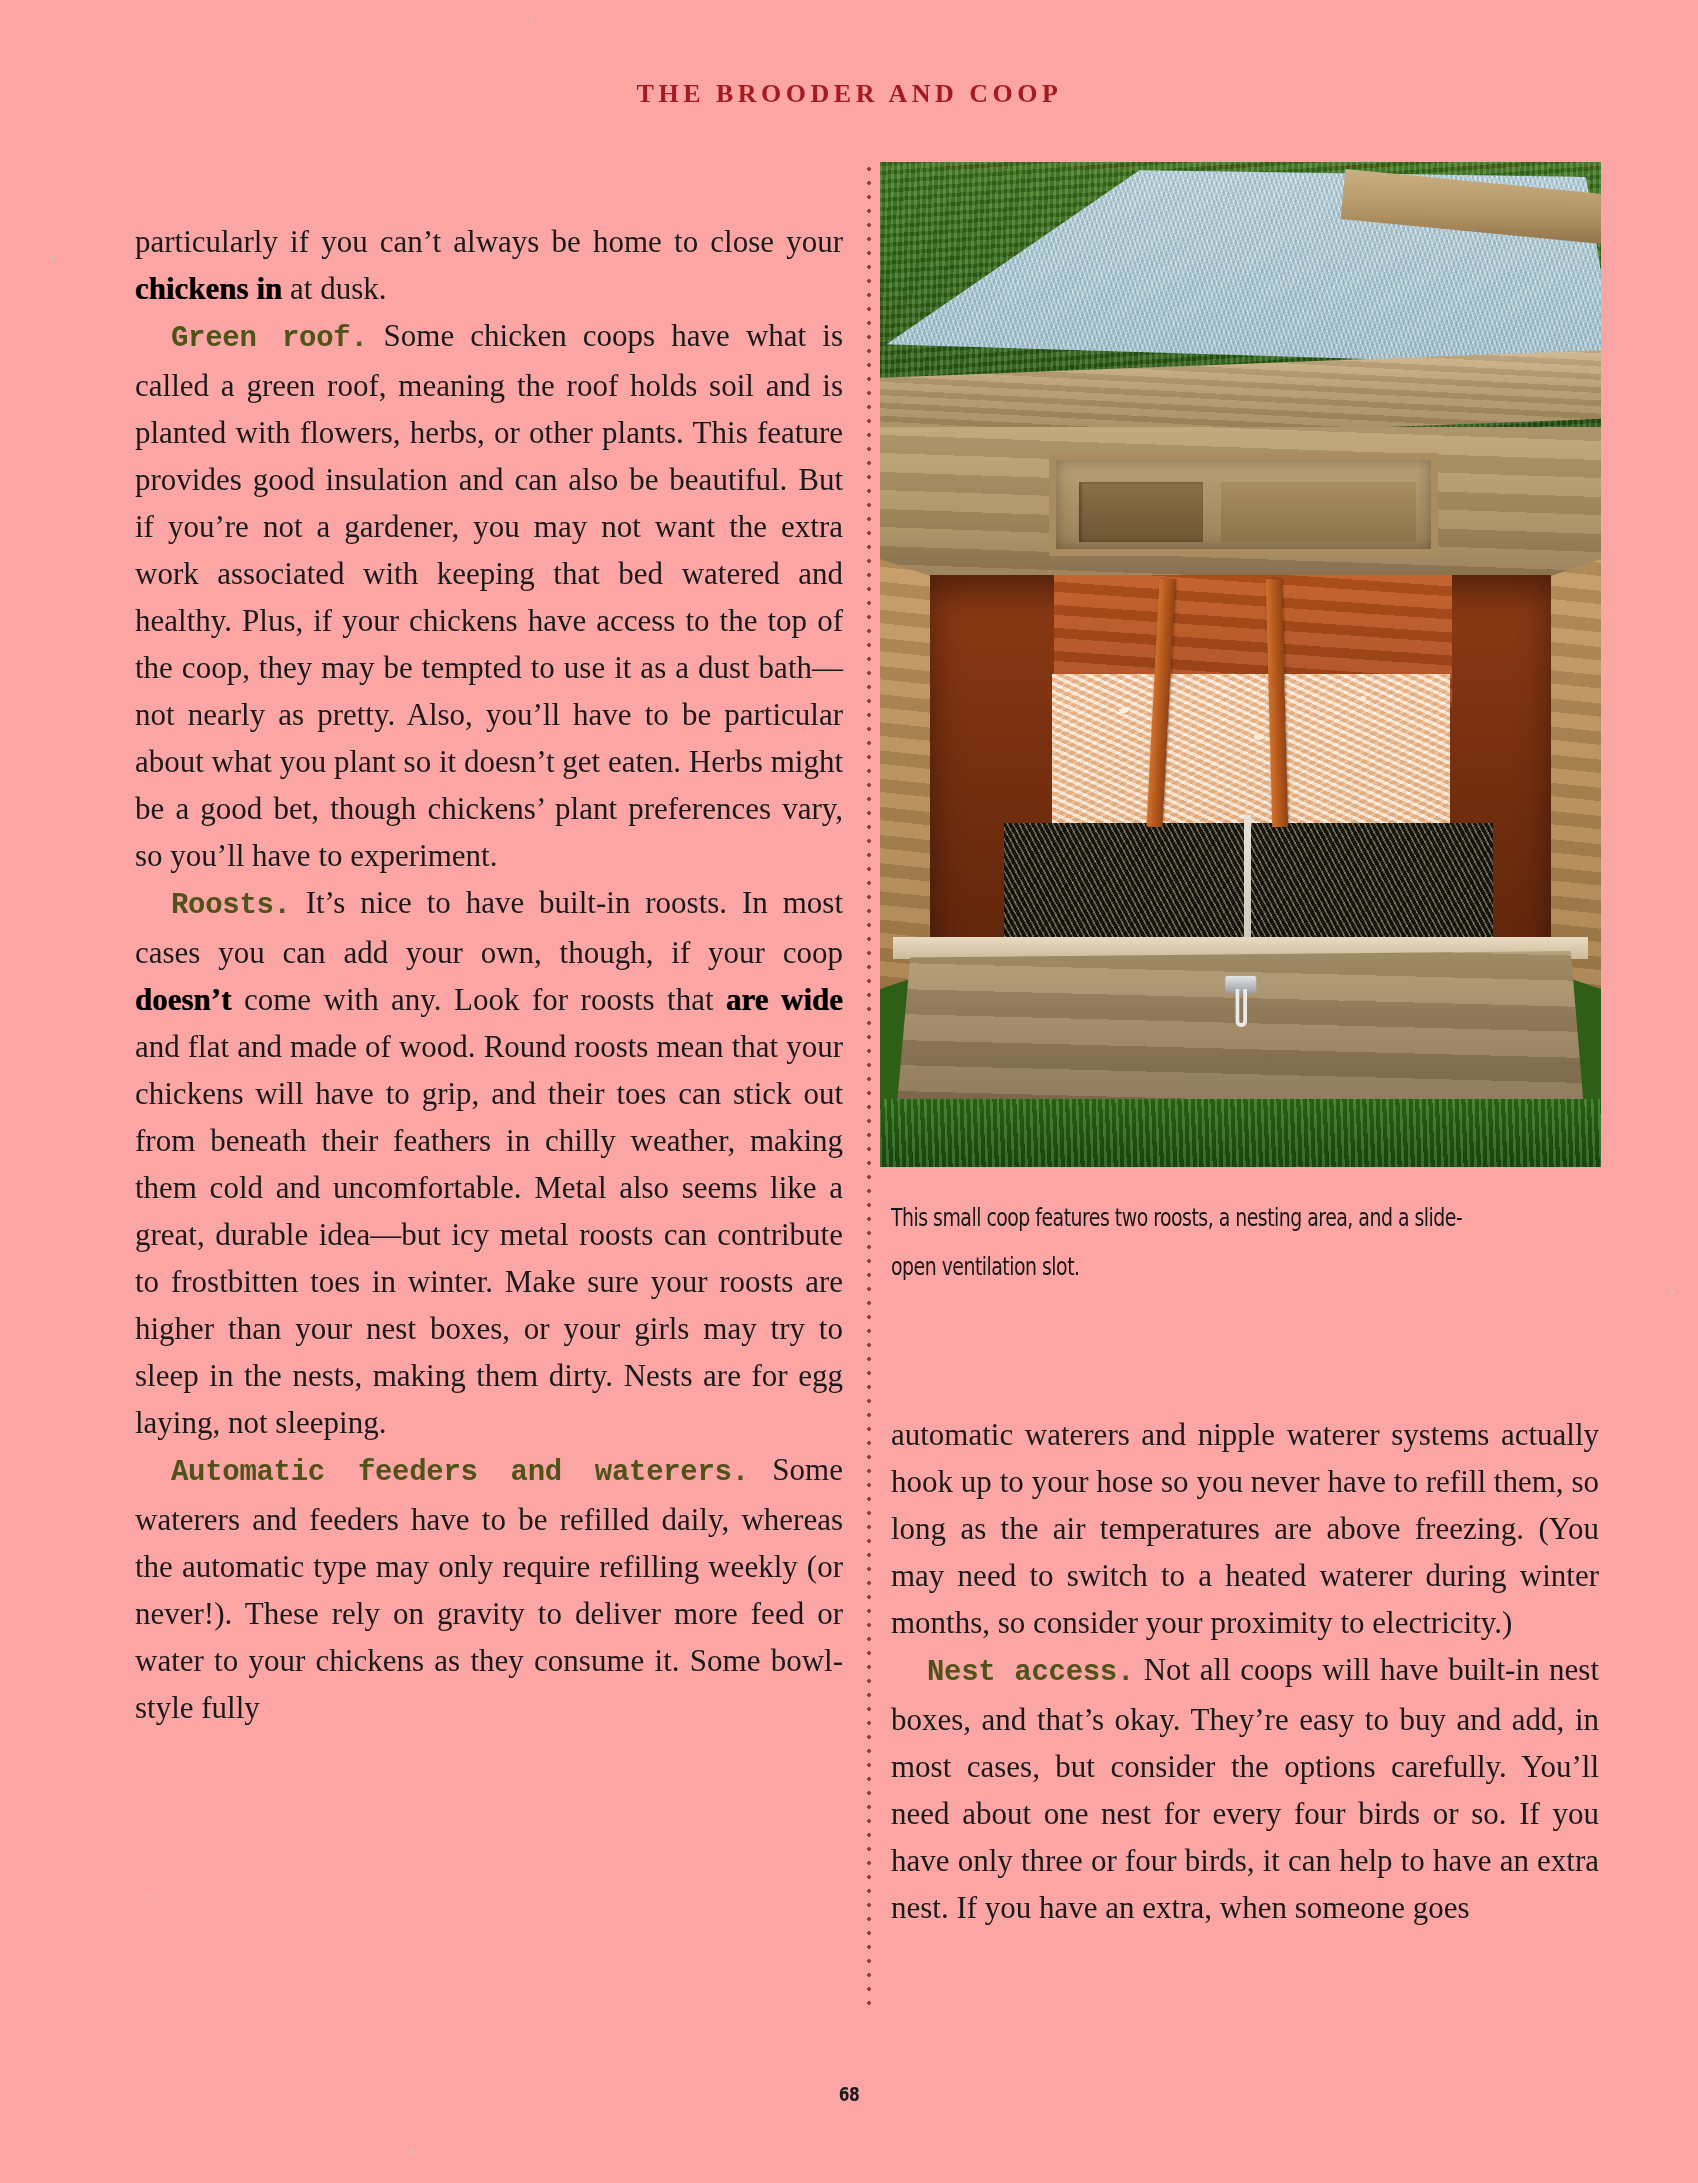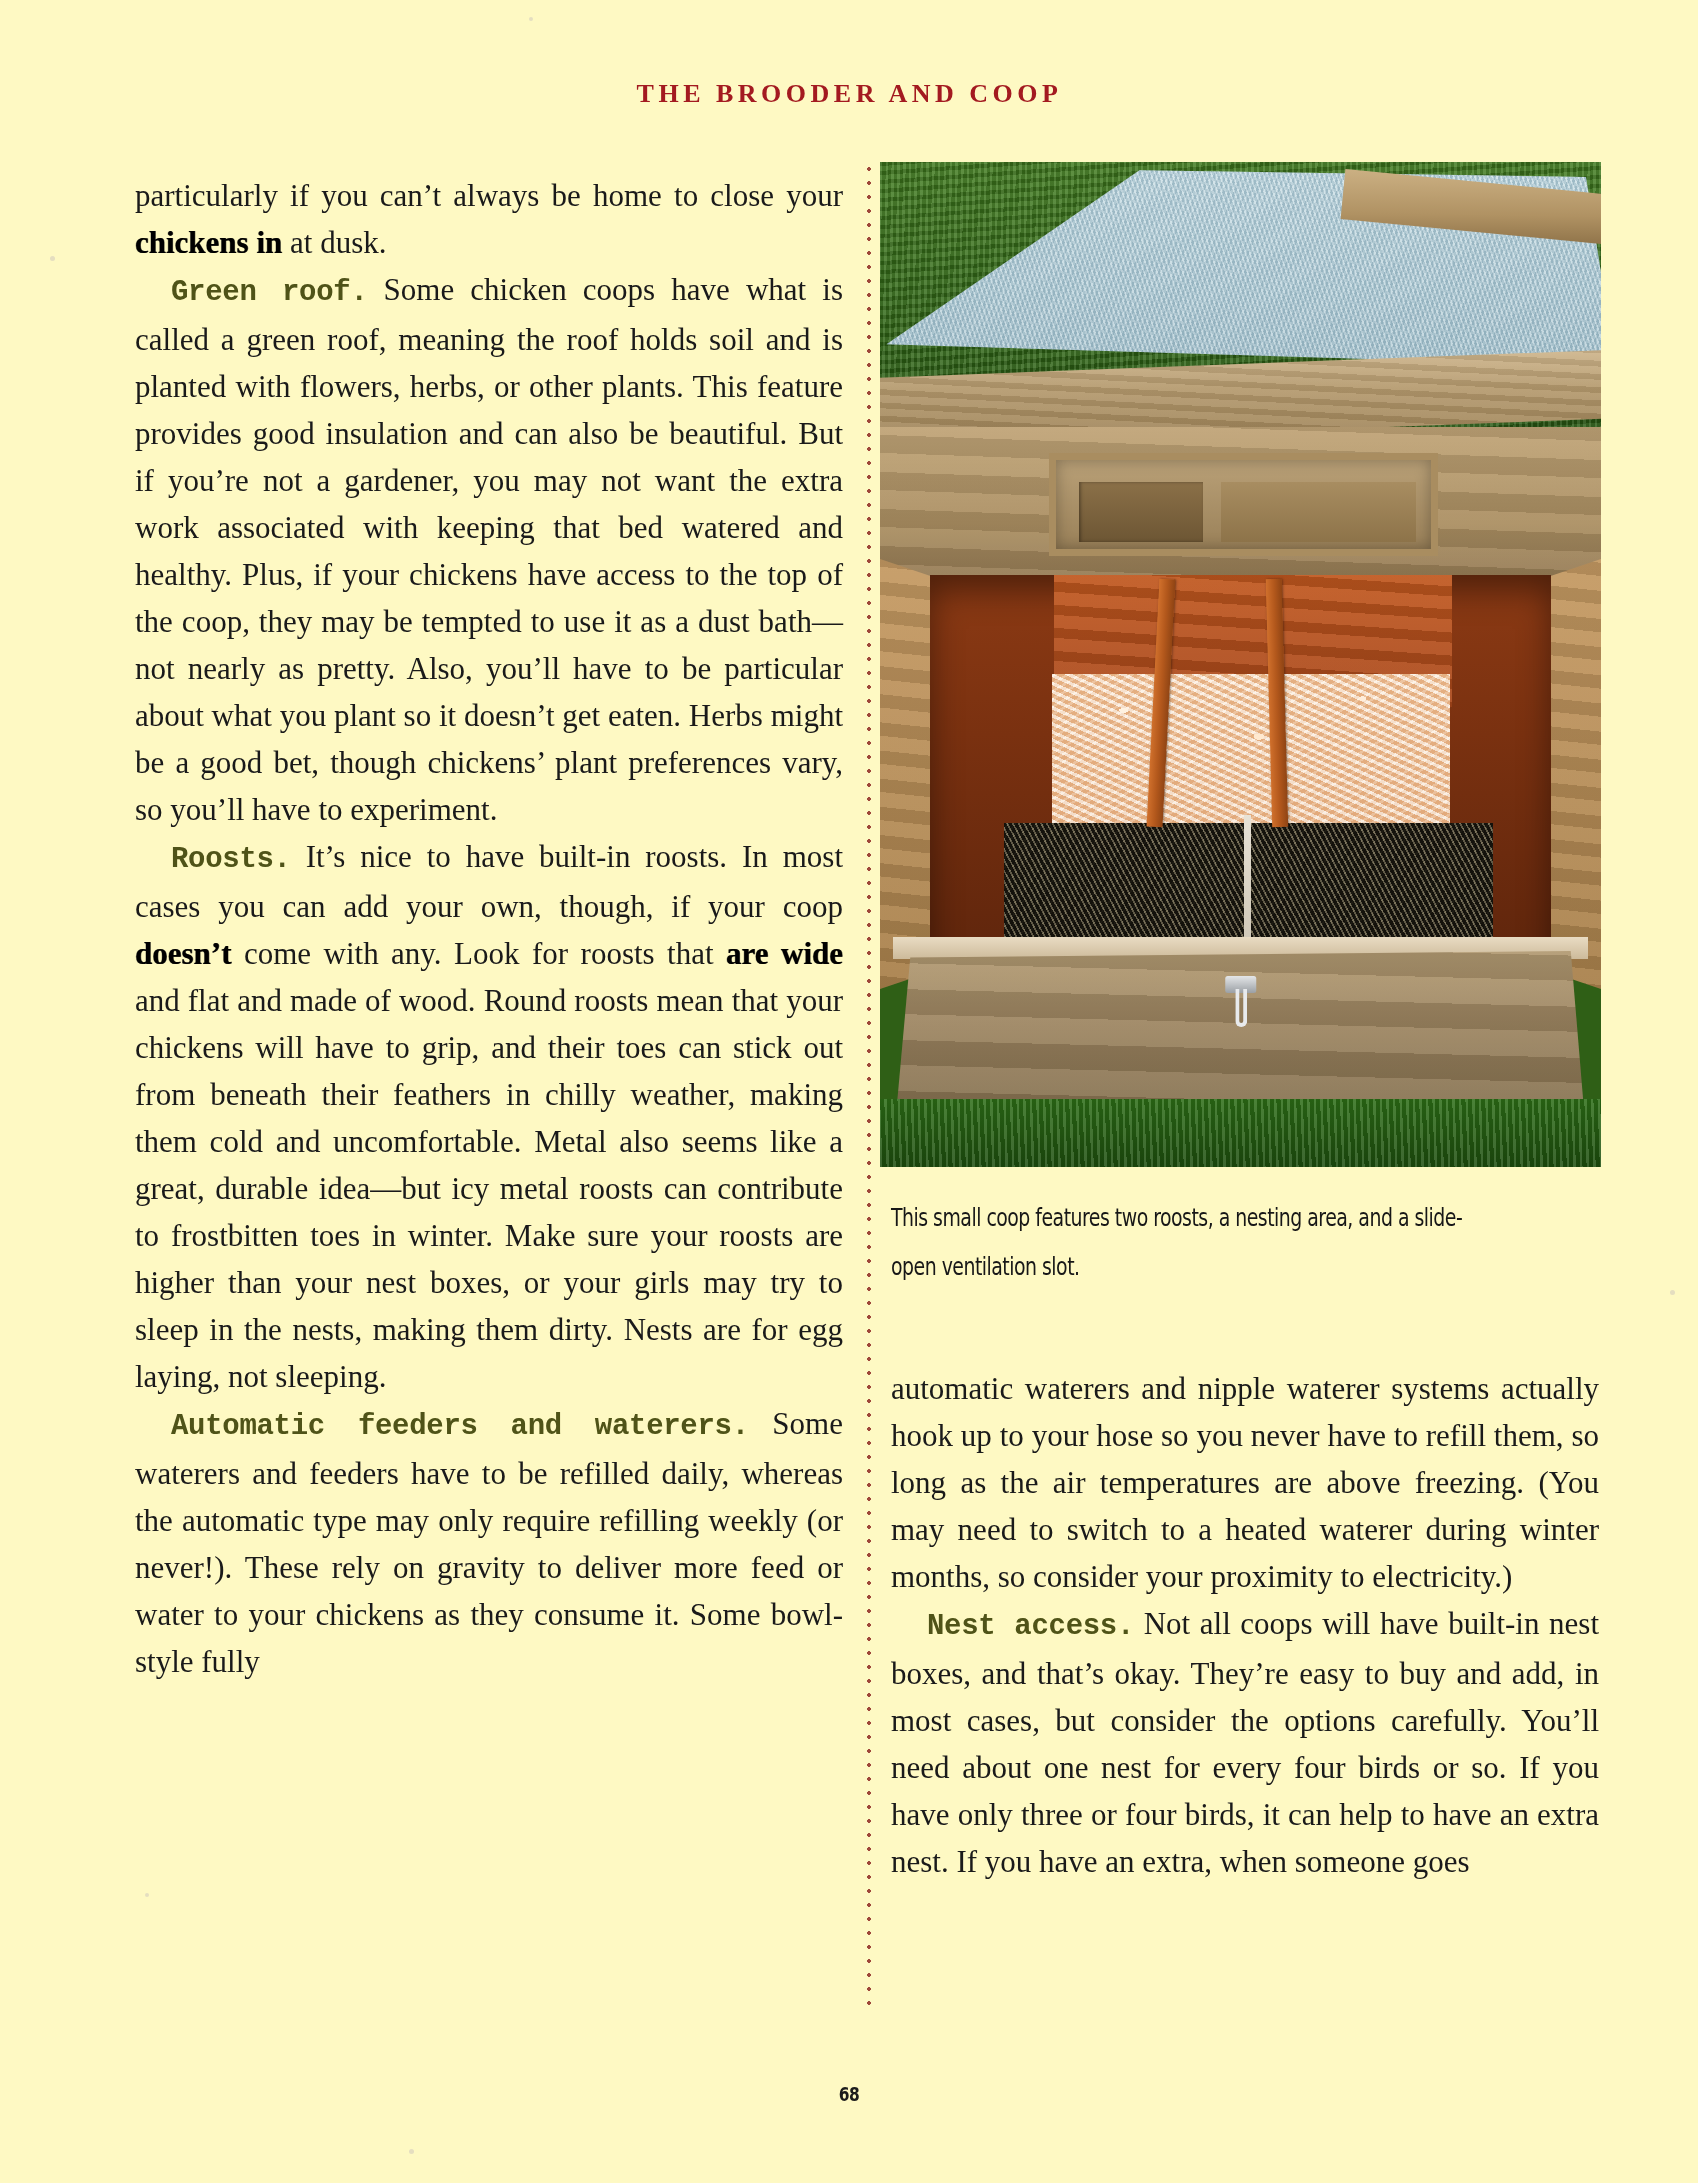--- a/index.html
+++ b/index.html
@@ -4,21 +4,21 @@
 <style>
   html, body {
     margin: 0;
     padding: 0;
     background: #ffffff;
   }
   .page {
     position: relative;
     width: 1699px;
     height: 2183px;
-    background: #fef9c3;
+    background: #fca5a5;
     overflow: hidden;
     font-family: "Liberation Serif", serif;
   }
 
   
   .running-head {
     position: absolute;
     top: 79px;
     left: 0;
     width: 100%;
@@ -33,20 +33,21 @@
   
   .col {
     position: absolute;
     font-family: "Liberation Serif", serif;
     font-size: 31px;
     line-height: 47px;
     color: #1a1a1a;
     text-align: justify;
     text-justify: inter-word;
     hyphens: manual;
+    margin-top: 46px;
   }
   .col p {
     margin: 0;
   }
   .col p.indent {
     text-indent: 36px;
   }
   .runin {
     font-family: Liberation Mono, monospace;
     font-weight: bold;

